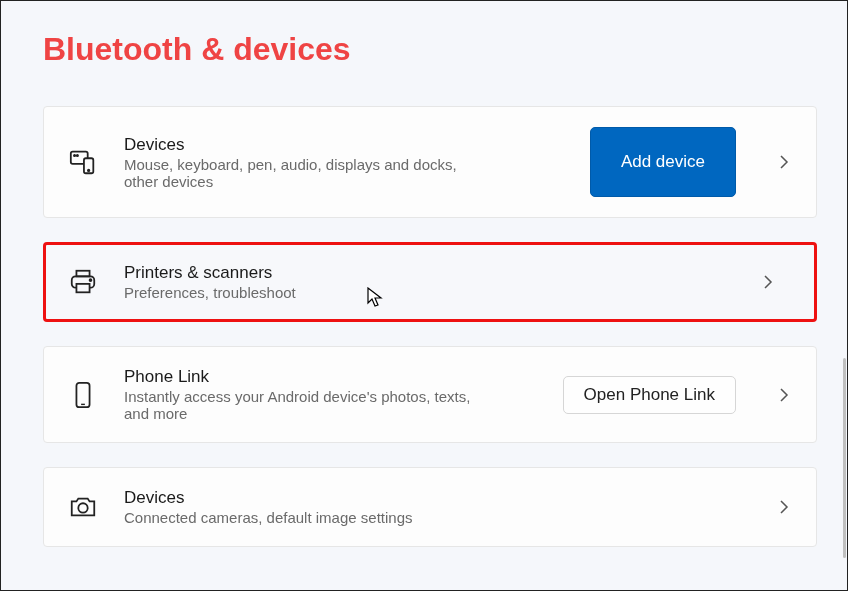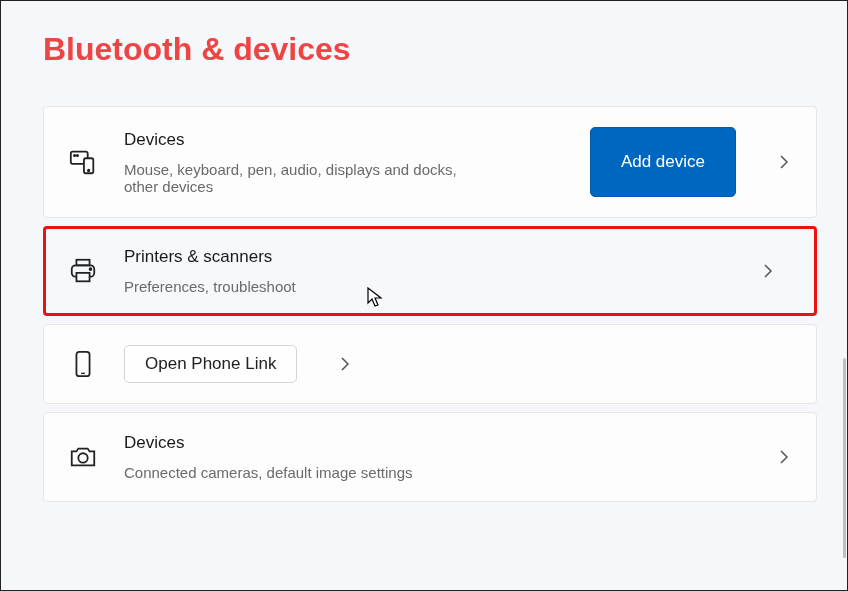--- a/index.html
+++ b/index.html
@@ -1,25 +1,25 @@
 <!DOCTYPE html>
 <html><head>
   <meta charset="utf-8">
   <style>
     * { margin: 0; padding: 0; box-sizing: border-box; font-family: "Segoe UI", Tahoma, sans-serif; }
     body { background: #f5f7fb; width: 848px; height: 591px; border: 1px solid #222; overflow: hidden; position: relative; }
     .page-title { font-size: 32px; font-weight: 600; color: #ef4444; padding: 30px 0 0 42px; }
-    .list { padding: 38px 30px 0 42px; display: flex; flex-direction: column; gap: 8px; }
+    .list { padding: 38px 30px 0 42px; display: flex; flex-direction: column; gap: 24px; }
     .card { background: #fdfdfd; border: 1px solid #e6e6e6; border-radius: 4px; padding: 20px 24px 20px 24px; display: flex; align-items: center; gap: 26px; min-height: 78px; position: relative; }
     .card.hot { border: 3px solid #e11; padding: 18px 38px 18px 22px; background: #f7f8fb; }
     .ic { width: 30px; height: 30px; display: flex; align-items: center; justify-content: center; flex-shrink: 0; color: #222; }
     .ic svg { width: 100%; height: 100%; }
     .txt { flex: 1 1 auto; min-width: 0; }
     .ttl { font-size: 17px; color: #1a1a1a; font-weight: 400; }
-    .sub { font-size: 15px; color: #6a6a6a; margin-top: 11px; max-width: 360px; }
+    .sub { font-size: 15px; color: #6a6a6a; margin-top: 1px; max-width: 360px; }
     .btn { border-radius: 5px; padding: 24px 30px; font-size: 17px; cursor: pointer; white-space: nowrap; }
     .btn.primary { background: #0067c0; color: #fff; border: 1px solid #005aa9; font-weight: 400; }
     .btn.secondary { background: #fefefe; color: #222; border: 1px solid #d6d6d6; padding: 8px 20px; }
     .chev { width: 16px; height: 16px; color: #555; margin-left: 14px; flex-shrink: 0; }
     .chev svg { width: 100%; height: 100%; }
     .cursor { position: absolute; left: 366px; top: 286px; width: 18px; height: 22px; pointer-events: none; }
     .scrollbar { position: absolute; right: 1px; top: 357px; width: 3px; height: 200px; background: #c0c0c0; border-radius: 2px; }
   </style>
 </head>
 <body>
@@ -70,20 +70,24 @@
     </span>
   </div>
 
   <div class="card">
     <span class="ic">
       <svg viewBox="0 0 32 32" fill="none" stroke="currentColor" stroke-width="1.9">
         <rect x="9" y="3" width="14" height="26" rx="3"></rect>
         <line x1="14" y1="26" x2="18" y2="26" stroke-width="1.5"></line>
       </svg>
     </span>
+    <div class="txt">
+      <div class="ttl">Phone Link</div>
+      <div class="sub">Instantly access your Android device's photos, texts, and more</div>
+    </div>
     <button class="btn secondary">Open Phone Link</button>
     <span class="chev">
       <svg viewBox="0 0 16 16" fill="none" stroke="currentColor" stroke-width="1.5">
           <path d="M5 2l6 6-6 6"></path>
         </svg>
     </span>
   </div>
 
   <div class="card">
     <span class="ic">

